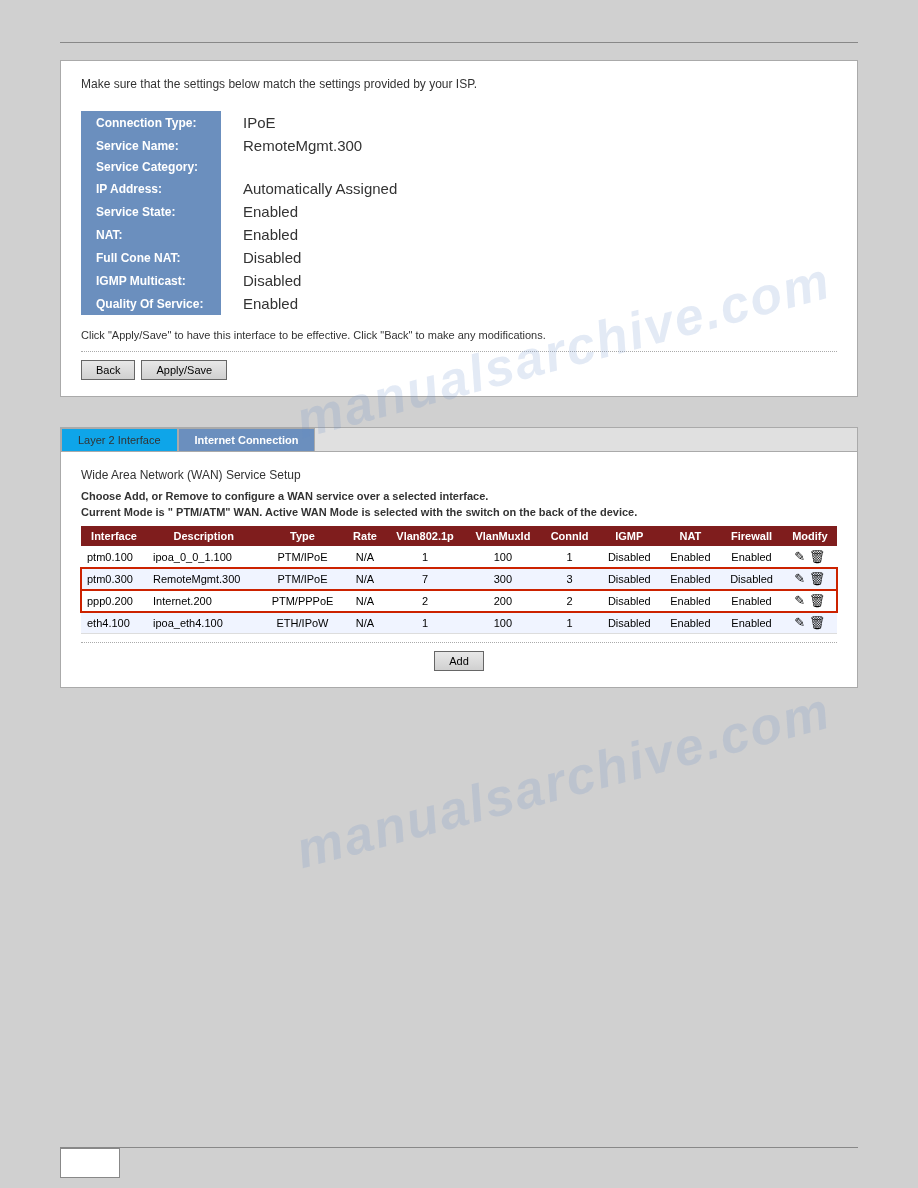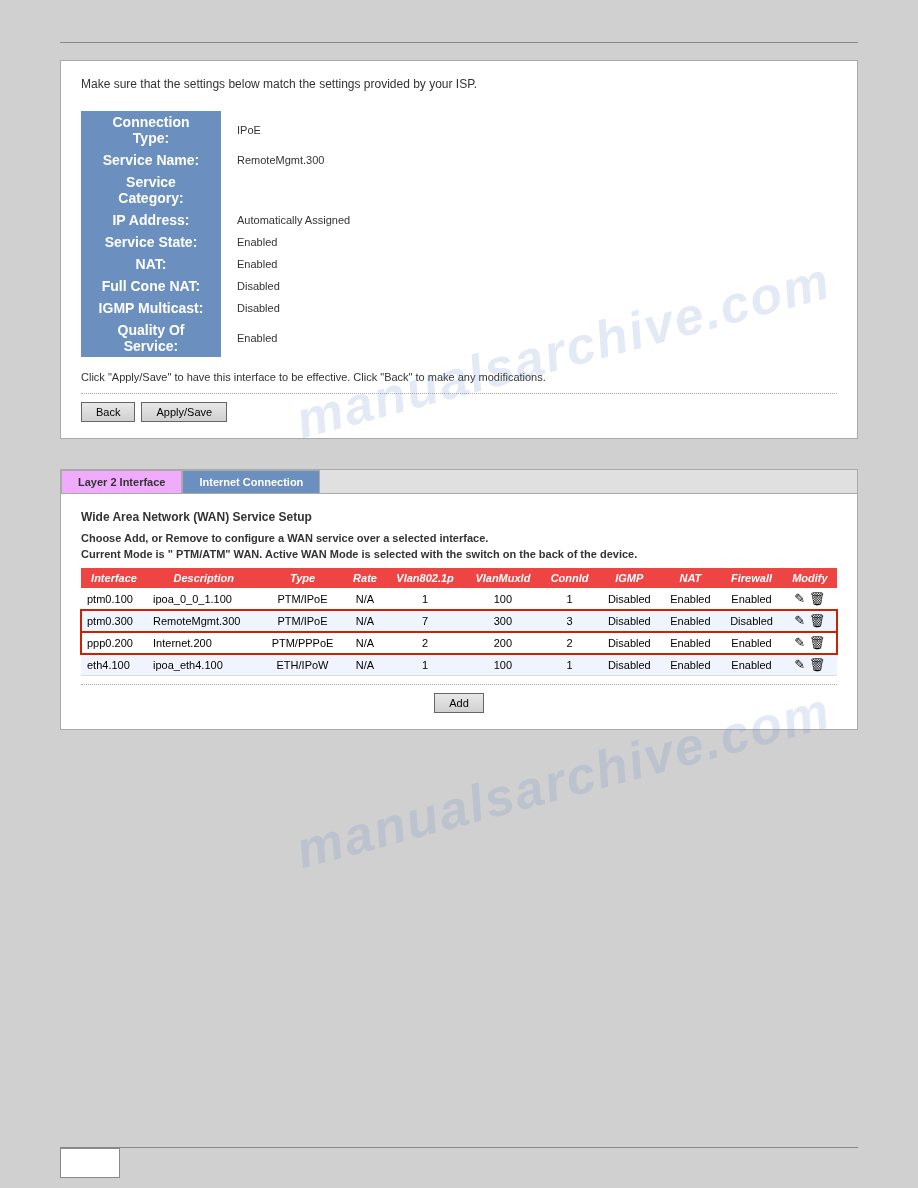--- a/index.html
+++ b/index.html
@@ -82,27 +82,26 @@
       border-collapse: collapse;
       margin-bottom: 14px;
     }
 
     .summary-table tr td:first-child {
       background: #6b8fbe;
       color: #fff;
       padding: 3px 15px;
       font-weight: bold;
       width: 140px;
-      font-size: 14px;
-      text-align: center;
+      font-size: 12px;
     }
 
     .summary-table tr td:last-child {
-      padding: 3px 16px;
-      font-size: 11px;
+      padding: 3px 22px;
+      font-size: 15px;
       color: #333;
     }
 
     .click-note {
       font-size: 11px;
       color: #333;
       margin-bottom: 10px;
     }
 
     .divider-dots {
@@ -132,57 +131,55 @@
       background: #e0e0e0;
       border-bottom: 1px solid #aaa;
     }
 
     .tab {
       padding: 5px 16px;
       font-size: 11px;
       cursor: pointer;
       border: 1px solid #aaa;
       border-bottom: none;
-      background: #f0abfc;
-      color: #333;
-      font-weight: bold;
+      background: #0ea5e9;
+      color: #333;
     }
 
     .tab.active {
       background: #6b8fbe;
       color: #fff;
       font-weight: bold;
     }
 
     .section-title {
       font-size: 12px;
-      font-weight: bold;
+      font-weight: normal;
       color: #333;
       margin-bottom: 8px;
     }
 
     .section-note {
       font-size: 11px;
       color: #333;
       margin-bottom: 4px;
       font-weight: bold;
     }
 
     .wan-table {
       width: 100%;
       border-collapse: collapse;
       font-size: 11px;
       margin-top: 8px;
       margin-bottom: 8px;
     }
 
     .wan-table thead tr {
-      background: #ef4444;
+      background: #7f1d1d;
       color: #fff;
-      font-style: italic;
     }
 
     .wan-table thead td {
       padding: 4px 6px;
       font-weight: bold;
       text-align: center;
     }
 
     .wan-table tbody tr {
       background: #fff;

